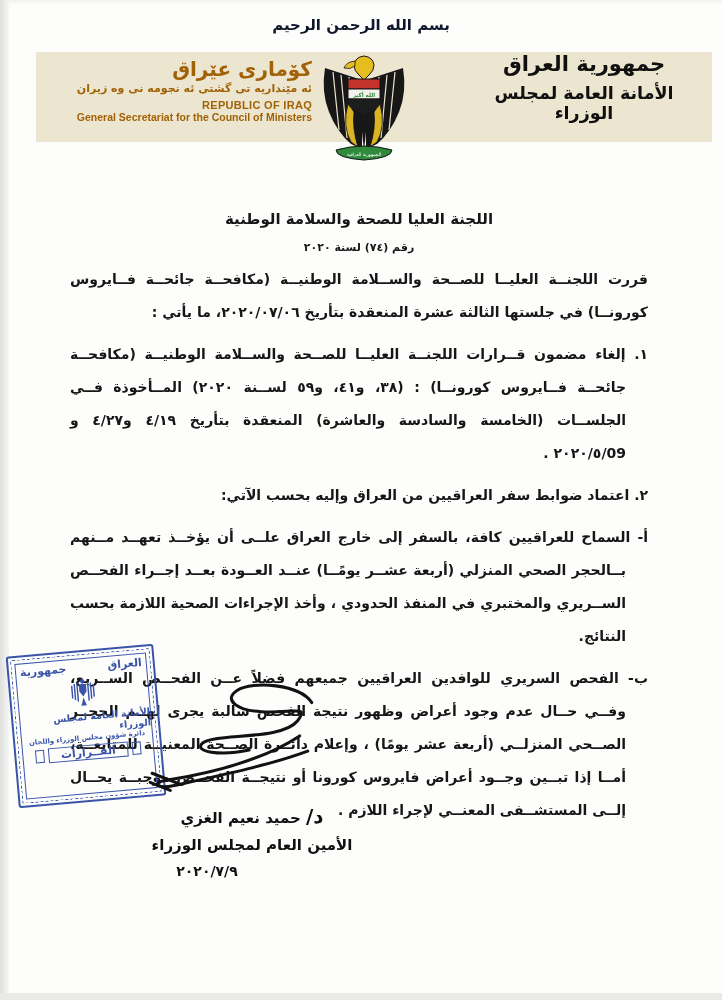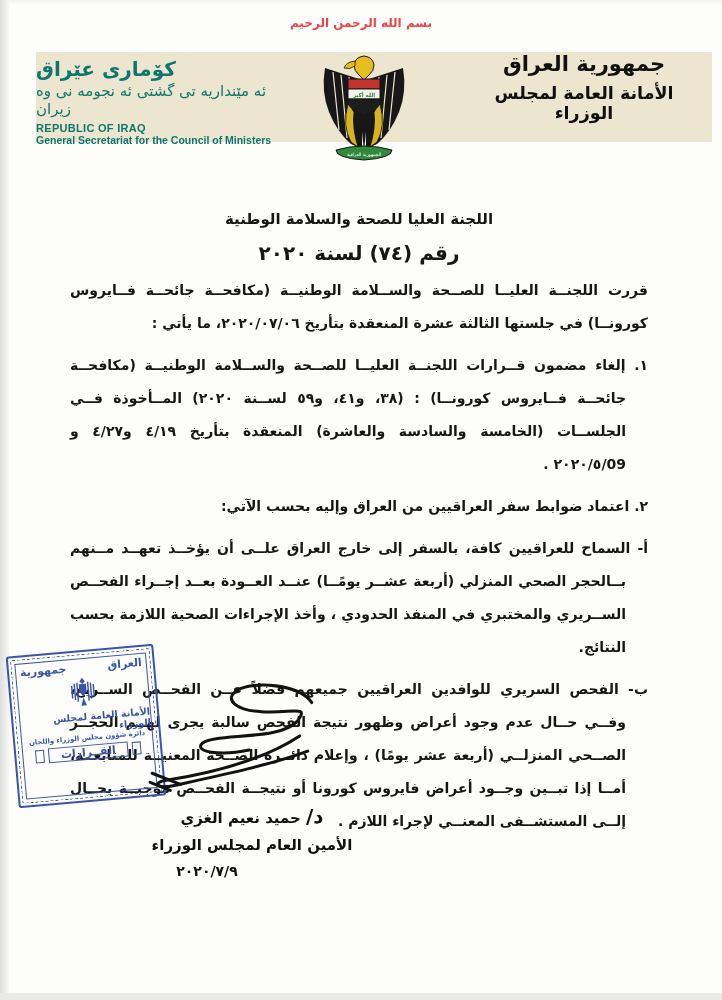--- a/index.html
+++ b/index.html
@@ -4,37 +4,37 @@
 <style>
   html,body{margin:0;padding:0;background:#efefee;}
   .page{position:relative;width:722px;height:1000px;background:#fdfdfc;overflow:hidden;
         font-family:"DejaVu Sans",sans-serif;color:#161616;
         box-shadow:inset 0 6px 6px -6px #e3e3e2;}
   .edge-left{position:absolute;left:0;top:0;width:9px;height:100%;
              background:linear-gradient(90deg,#dededd,#f7f7f6);}
   .edge-bottom{position:absolute;left:0;bottom:0;width:100%;height:7px;background:#e9e9e8;}
 
   .bismillah{position:absolute;top:16px;left:0;right:0;text-align:center;
-             font-size:12px;font-weight:700;color:#ef4444;letter-spacing:.5px;}
+             font-size:15px;font-weight:700;color:#0f172a;letter-spacing:.5px;}
 
   .strip{position:absolute;left:36px;top:52px;width:676px;height:90px;background:#ece5cf;}
   .hdr-right{position:absolute;right:8px;top:0;width:240px;text-align:center;color:#101010;direction:rtl;}
   .hdr-right .l1{font-size:21px;font-weight:800;}
   .hdr-right .l2{font-size:17.5px;font-weight:800;margin-top:7px;}
-  .hdr-left{position:absolute;left:0;top:5px;width:268px;text-align:left;color:#0f766e;}
+  .hdr-left{position:absolute;left:8px;top:5px;width:268px;text-align:right;color:#a16207;}
   .ku1{font-size:20px;font-weight:800;direction:rtl;}
-  .ku2{font-size:15px;font-weight:400;margin-top:1px;direction:rtl;}
+  .ku2{font-size:11px;font-weight:700;margin-top:1px;direction:rtl;}
   .en1{font-size:11px;font-weight:800;font-family:"Liberation Sans",sans-serif;margin-top:3px;letter-spacing:.3px;}
   .en2{font-size:10.5px;font-weight:800;font-family:"Liberation Sans",sans-serif;}
   .emblem{position:absolute;left:318px;top:54px;width:92px;height:108px;}
 
   .doc{position:absolute;right:74px;left:70px;top:198px;direction:rtl;font-weight:700;}
   .t1{text-align:center;font-size:16px;}
   .t2{text-align:center;font-size:15px;margin-top:12px;}
-  .t3{text-align:center;font-size:20px;margin-top:13px;}
+  .t3{text-align:center;font-size:11px;margin-top:13px;}
   .para{font-size:14px;line-height:33px;text-align:justify;margin:9px 0 0 0;}
   .hang{padding-right:22px;text-indent:-22px;}
 
   .stamp{position:absolute;left:12px;top:650px;width:148px;height:152px;
          transform:rotate(-5deg);color:#3a55a8;}
   .stamp-outer{position:absolute;inset:0;border:2px solid #3a55a8;border-radius:3px;}
   .stamp-mid{position:absolute;inset:4px;border:1px dashed #3a55a8;border-radius:2px;}
   .stamp-in{position:absolute;inset:8px;border:1.5px solid #3a55a8;display:flex;
             flex-direction:column;align-items:center;}
   .stamp-top{width:94%;display:flex;justify-content:space-between;direction:ltr;

